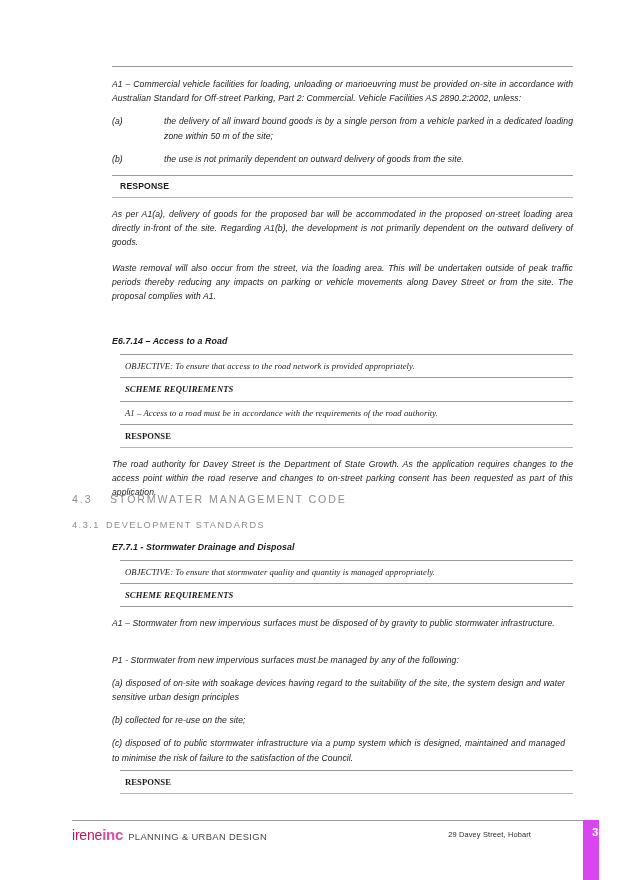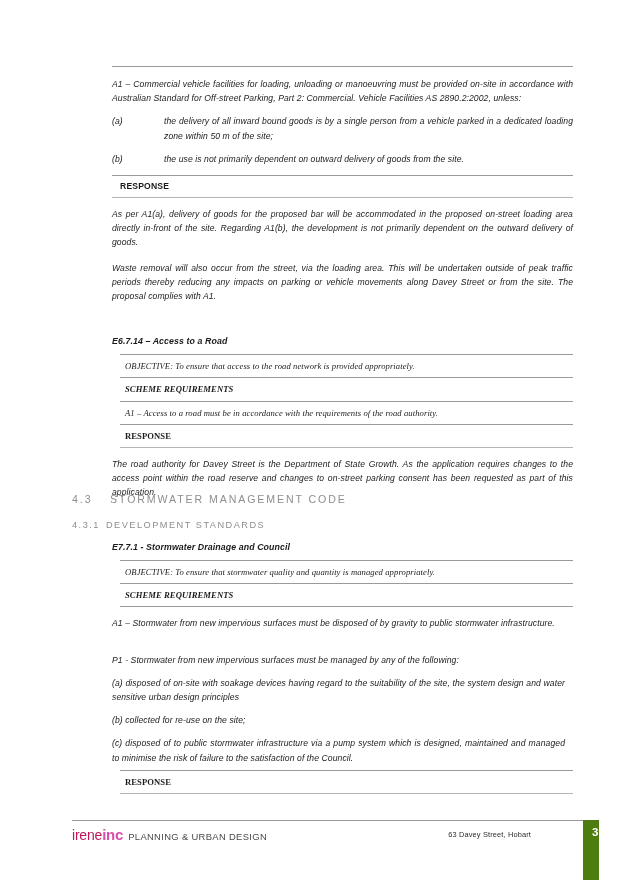--- a/index.html
+++ b/index.html
@@ -185,21 +185,21 @@
     color: #2b2b2b;
     letter-spacing: 0.15px;
     white-space: nowrap;
   }
   .page-number-block {
     position: absolute;
     left: 583px;
     top: 820px;
     width: 16px;
     height: 60px;
-    background: #4d7c0f;
+    background: #d946ef;
   }
   .page-number-block .num {
     position: absolute;
     left: 9px;
     top: 6px;
     font-size: 11.5px;
     font-weight: bold;
     color: #ffffff;
     letter-spacing: 0.2px;
   }
@@ -281,21 +281,21 @@
 
   <div style="position:absolute;left:72px;top:518px;width:500px">
     <div class="heading-l2">
       <span class="num">4.3.1</span>
       <span>DEVELOPMENT STANDARDS</span>
     </div>
   </div>
 
   <div style="position:absolute;left:112px;top:541px;width:461px">
 
-    <div class="subsection-title">E7.7.1 - Stormwater Drainage and Council</div>
+    <div class="subsection-title">E7.7.1 - Stormwater Drainage and Disposal</div>
 
     <div class="inset">
       <hr class="rule">
       <div class="row-text">OBJECTIVE: To ensure that stormwater quality and quantity is managed appropriately.</div>
       <hr class="rule">
     </div>
 
     <div class="inset">
       <div class="row-text bold">SCHEME REQUIREMENTS</div>
       <hr class="rule">
@@ -326,20 +326,20 @@
     </div>
 
   </div>
 
   <div class="footer-rule"></div>
 
   <div class="footer">
     <div class="logo">
       <span class="irene">irene</span><span class="inc">inc</span><span class="tagline">PLANNING &amp; URBAN DESIGN</span>
     </div>
-    <div class="footer-address">63 Davey Street, Hobart</div>
+    <div class="footer-address">29 Davey Street, Hobart</div>
   </div>
 
   <div class="page-number-block">
     <span class="num">36</span>
   </div>
 
 </div>
 
 </body></html>

